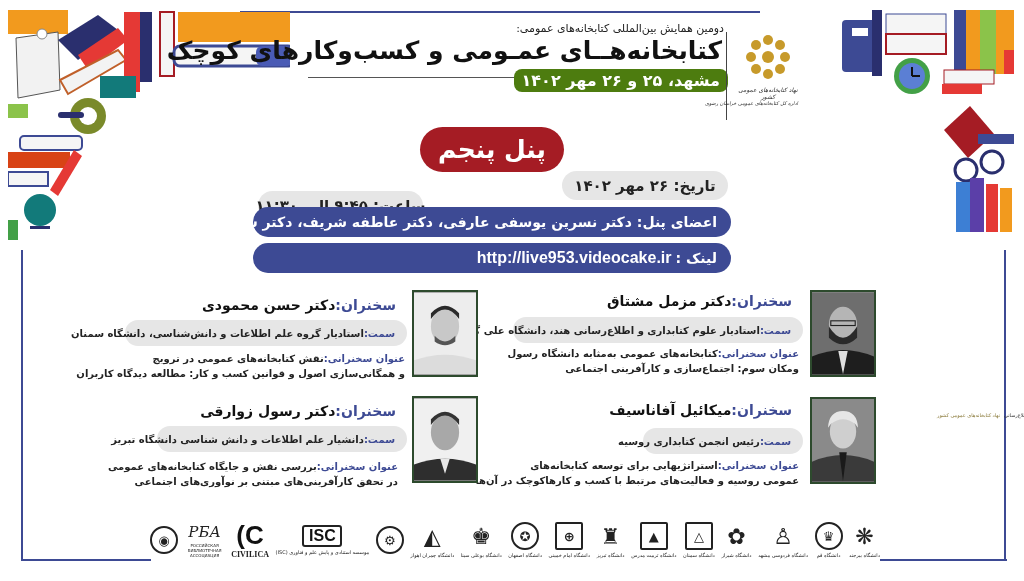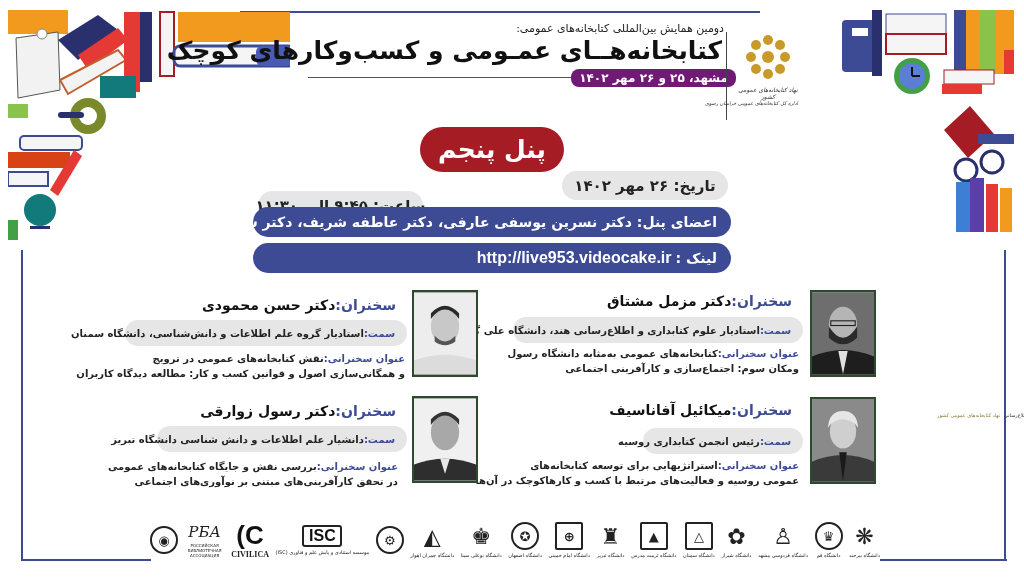--- a/index.html
+++ b/index.html
@@ -12,21 +12,21 @@
   .frame-top { left: 240px; top: 11px; width: 520px; height: 2px; background: #3d4a94; }
   .frame-left { left: 21px; top: 250px; width: 2px; height: 311px; background: #3d4a94; }
   .frame-bottom { left: 21px; top: 559px; width: 130px; height: 2px; background: #3d4a94; }
   .frame-bottom2 { left: 880px; top: 559px; width: 127px; height: 2px; background: #3d4a94; }
   .frame-right { left: 1004px; top: 250px; width: 2px; height: 311px; background: #3d4a94; }
 
   
   .header-sub { right: 300px; top: 22px; font-size: 11px; color: #222; }
   .header-title { right: 302px; top: 36px; font-size: 25px; font-weight: bold; color: #111; white-space: nowrap; letter-spacing: -0.5px; }
   .header-line { left: 308px; top: 77px; width: 318px; height: 1px; background: #555; }
-  .header-date { right: 288px; top: 69px; background: #701a75; color: #fff; font-size: 12px; font-weight: bold; padding: 2px 8px; border-radius: 8px; white-space: nowrap; }
+  .header-date { right: 296px; top: 69px; background: #4d7c0f; color: #fff; font-size: 16px; font-weight: bold; padding: 2px 8px; border-radius: 8px; white-space: nowrap; }
   .header-divider { left: 726px; top: 32px; width: 1px; height: 88px; background: #444; }
 
   .logo-main { left: 738px; top: 32px; width: 60px; height: 84px; }
 
   
   .panel-pill { left: 420px; top: 127px; width: 144px; height: 45px; background: #a51c24; border-radius: 23px; color: #fff; font-size: 25px; font-weight: bold; display: flex; align-items: center; justify-content: center; }
 
   .gray-pill { background: #e6e6e6; border-radius: 15px; height: 29px; display: flex; align-items: center; justify-content: center; font-size: 15px; font-weight: bold; color: #222; white-space: nowrap; }
   .date-pill { left: 562px; top: 171px; width: 166px; }
   .time-pill { left: 258px; top: 171px; width: 165px; margin-top: 20px; }

